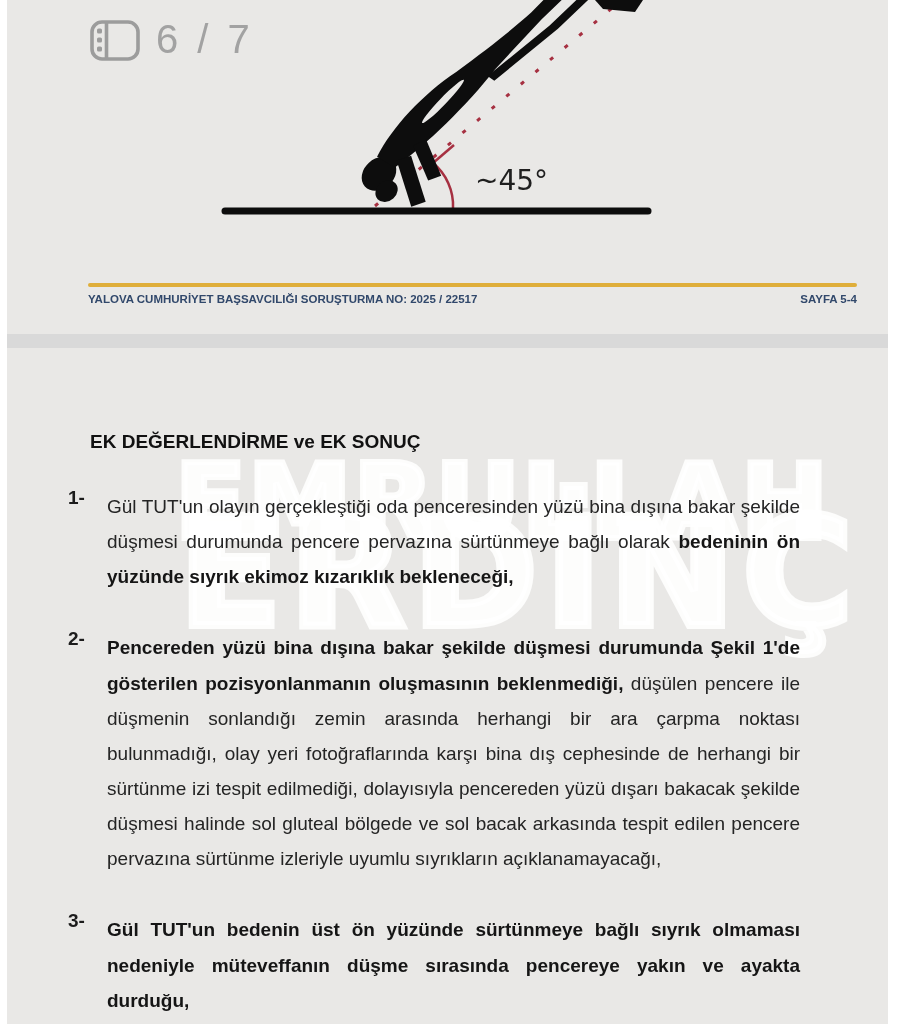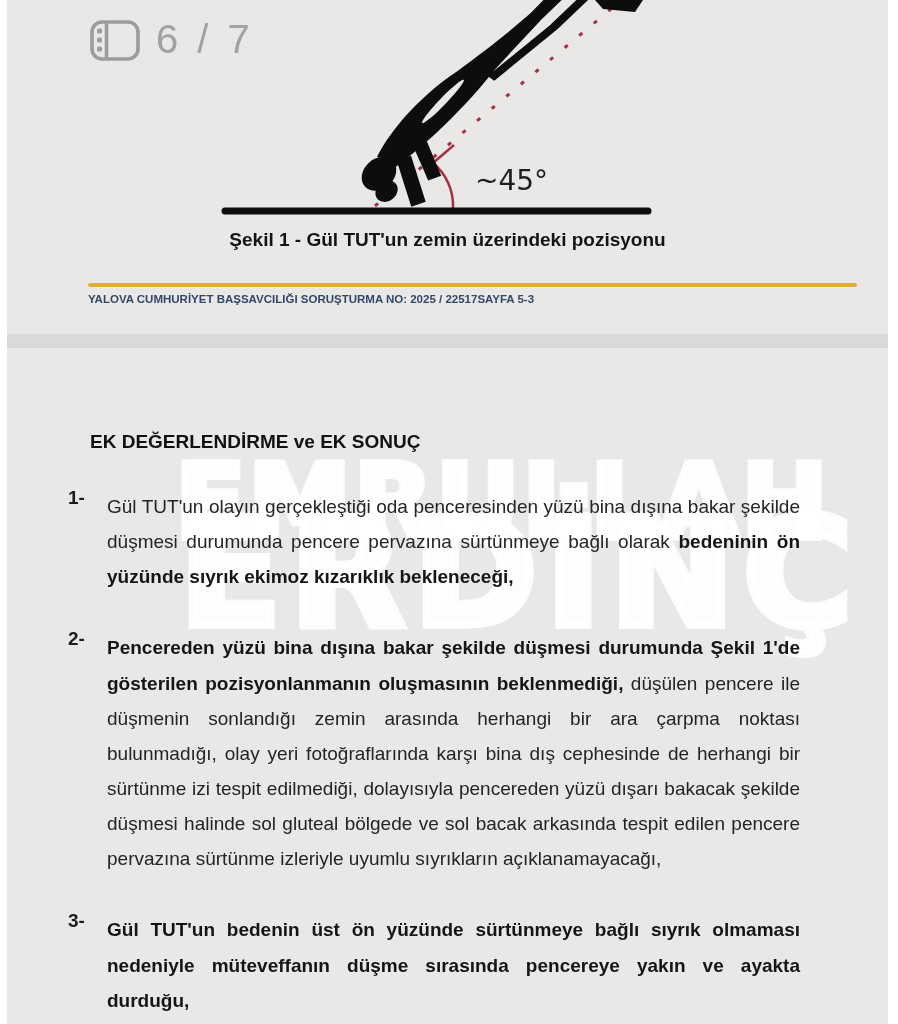--- a/index.html
+++ b/index.html
@@ -41,21 +41,21 @@
   .caption{
     position:absolute;left:0;top:229px;width:881px;text-align:center;
     font-size:19px;font-weight:bold;color:#141414;z-index:2;
   }
   .footer-rule{
     position:absolute;left:81px;top:283px;width:769px;height:4px;
     background:var(--gold);border-radius:2px;
   }
   .footer{
     position:absolute;left:81px;top:293px;width:769px;display:flex;
-    justify-content:flex-start;font-size:11.5px;font-weight:bold;
+    justify-content:space-between;font-size:11.5px;font-weight:bold;
     color:var(--navy);
   }
 
   
   .wm{position:absolute;z-index:0;color:rgba(255,255,255,0.88);
       font-family:"DejaVu Sans",sans-serif;font-weight:bold;line-height:1;
       white-space:nowrap;pointer-events:none;}
   .wm1{left:168px;top:102px;font-size:104px;letter-spacing:2px;
        -webkit-text-stroke:6px rgba(255,255,255,0.88);}
   .wm2{left:172px;top:150px;font-size:150px;letter-spacing:8px;
@@ -112,26 +112,25 @@
         <path class="body" d="M 48,8 L 36,44 L 49,49 L 62,12 Z"></path>
         <ellipse class="sliver" cx="100" cy="-5" rx="30" ry="3.5" transform="rotate(-4 100 -5)"></ellipse>
       </g>
       <path class="body" d="M 588,0 L 636,0 L 628,12 L 596,9 Z"></path>
 
       <text class="angle" x="468" y="190">~45°</text>
 
       <line class="ground" x1="218" y1="211" x2="641" y2="211"></line>
     </svg>
 
-    <div class="caption">Şekil 1 - Gül TUT'un zemin üzerindeki pozisyonu</div>
 
     <div class="footer-rule"></div>
     <div class="footer">
       <span>YALOVA CUMHURİYET BAŞSAVCILIĞI SORUŞTURMA NO: 2025 / 22517</span>
-      <span>SAYFA 5-3</span>
+      <span>SAYFA 5-4</span>
     </div>
   </section>
 
   <div class="page-gap"></div>
 
   <section class="card card2">
     <div class="wm wm1">EMRULLAH</div>
     <div class="wm wm2">ERDİNÇ</div>
 
     <h2 class="heading">EK DEĞERLENDİRME ve EK SONUÇ</h2>

